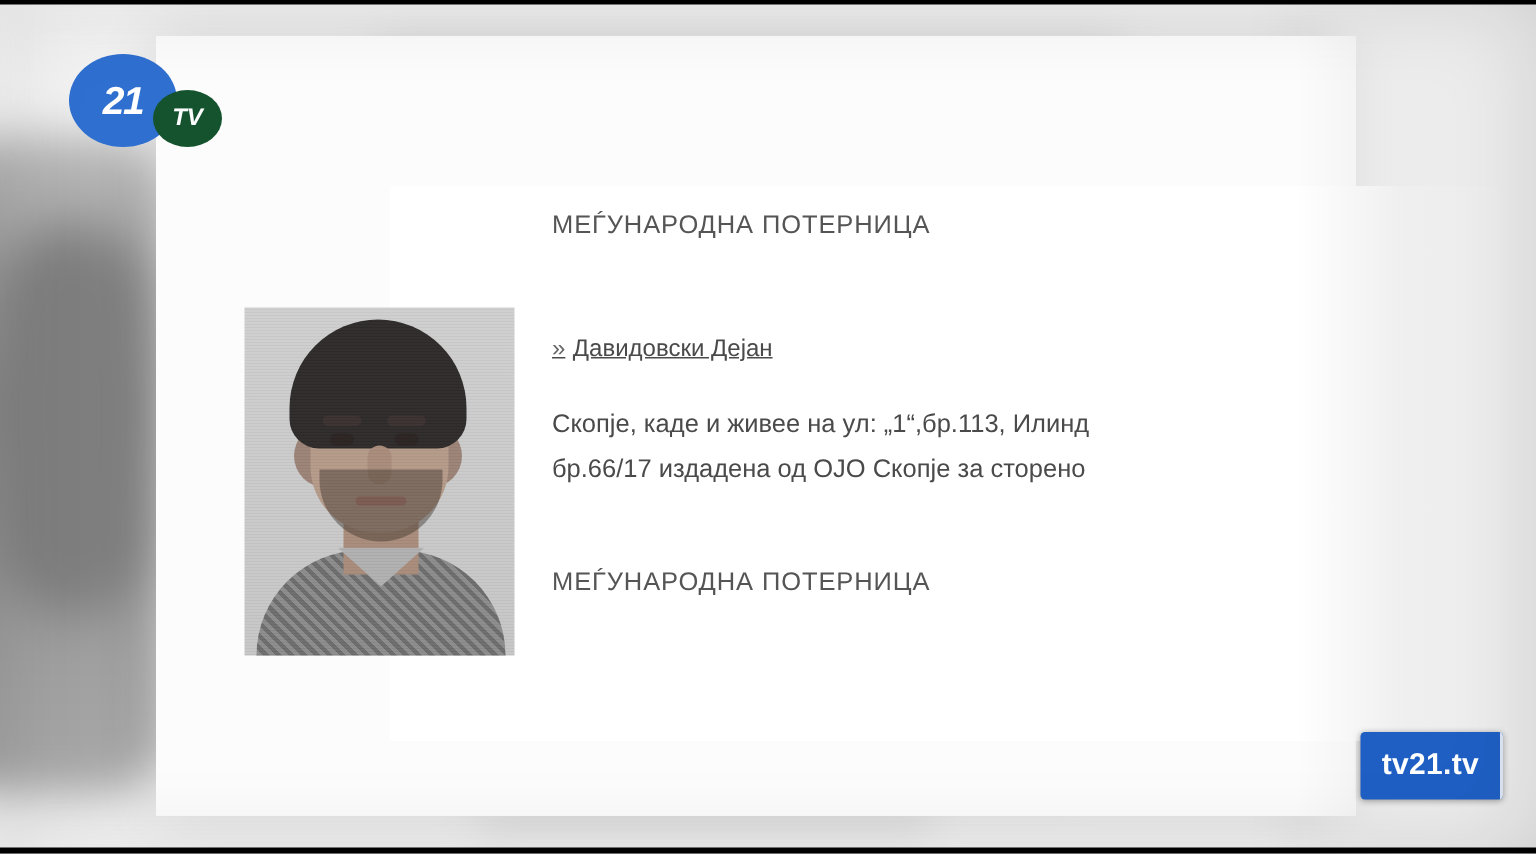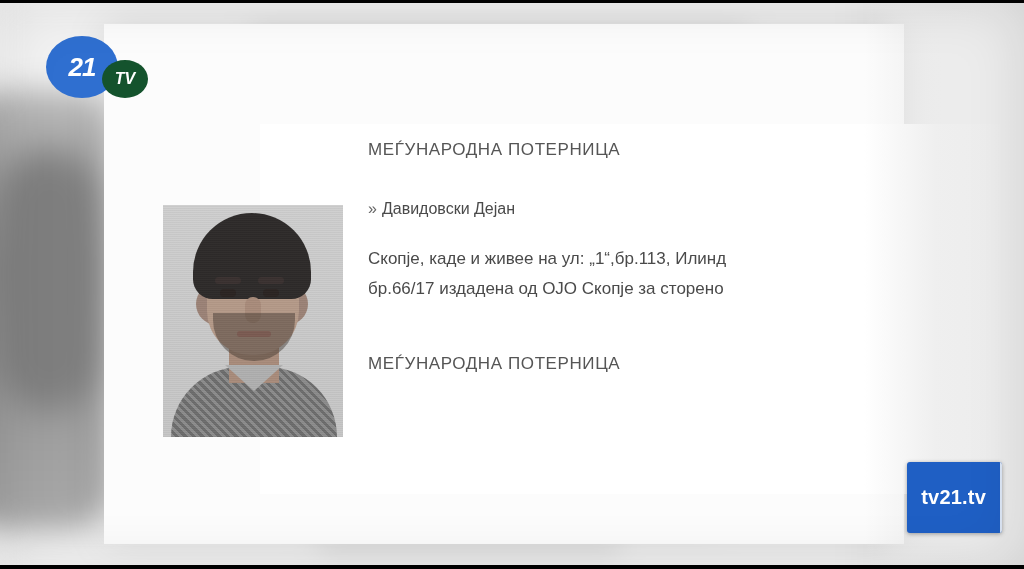--- a/index.html
+++ b/index.html
@@ -156,24 +156,25 @@
     width: 560px;
     color: #4c4c4c;
   }
   .heading-top {
     font-size: 17px;
     letter-spacing: 0.6px;
     color: #555;
     white-space: nowrap;
   }
   .name-line {
-    margin-top: 40px;
+    margin-top: 64px;
     font-size: 16px;
     color: #4a4a4a;
     white-space: nowrap;
+    text-decoration: underline;
   }
   .name-line .chev { color: #666; margin-right: 5px; }
   .body-block {
     margin-top: 26px;
     font-size: 17px;
     line-height: 30px;
     color: #4a4a4a;
     white-space: nowrap;
   }
   .heading-bottom {
@@ -237,21 +238,21 @@
     align-items: stretch;
     background: #1f5fc4;
     border-radius: 3px;
     overflow: hidden;
     box-shadow: 0 1px 4px rgba(0,0,0,0.35);
   }
   .url-bug div {
     color: #ffffff;
     font-size: 20px;
     font-weight: bold;
-    padding: 24px 14px;
+    padding: 11px 14px;
     letter-spacing: 0.2px;
   }
   .url-bug .sep {
     width: 2px;
     background: #ffffff;
     padding: 0;
     opacity: 0.85;
   }
 
   

